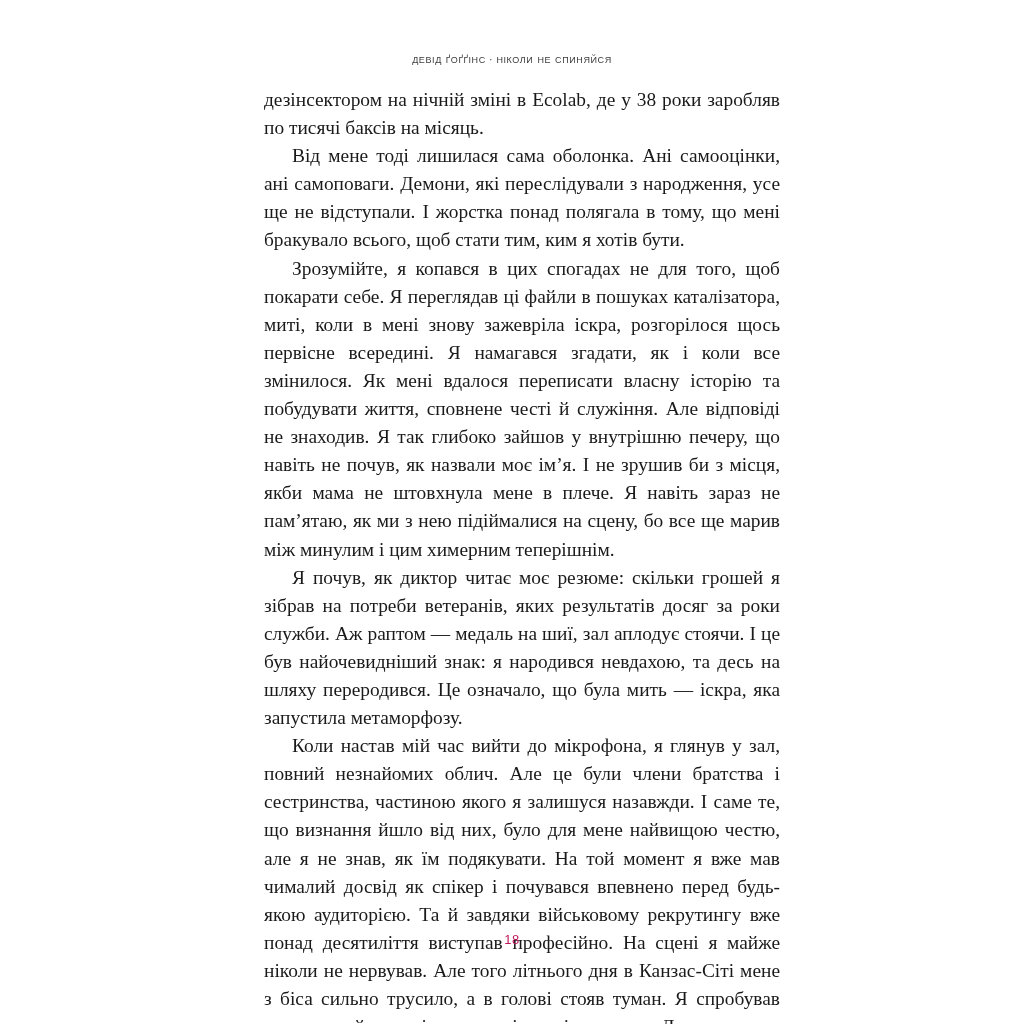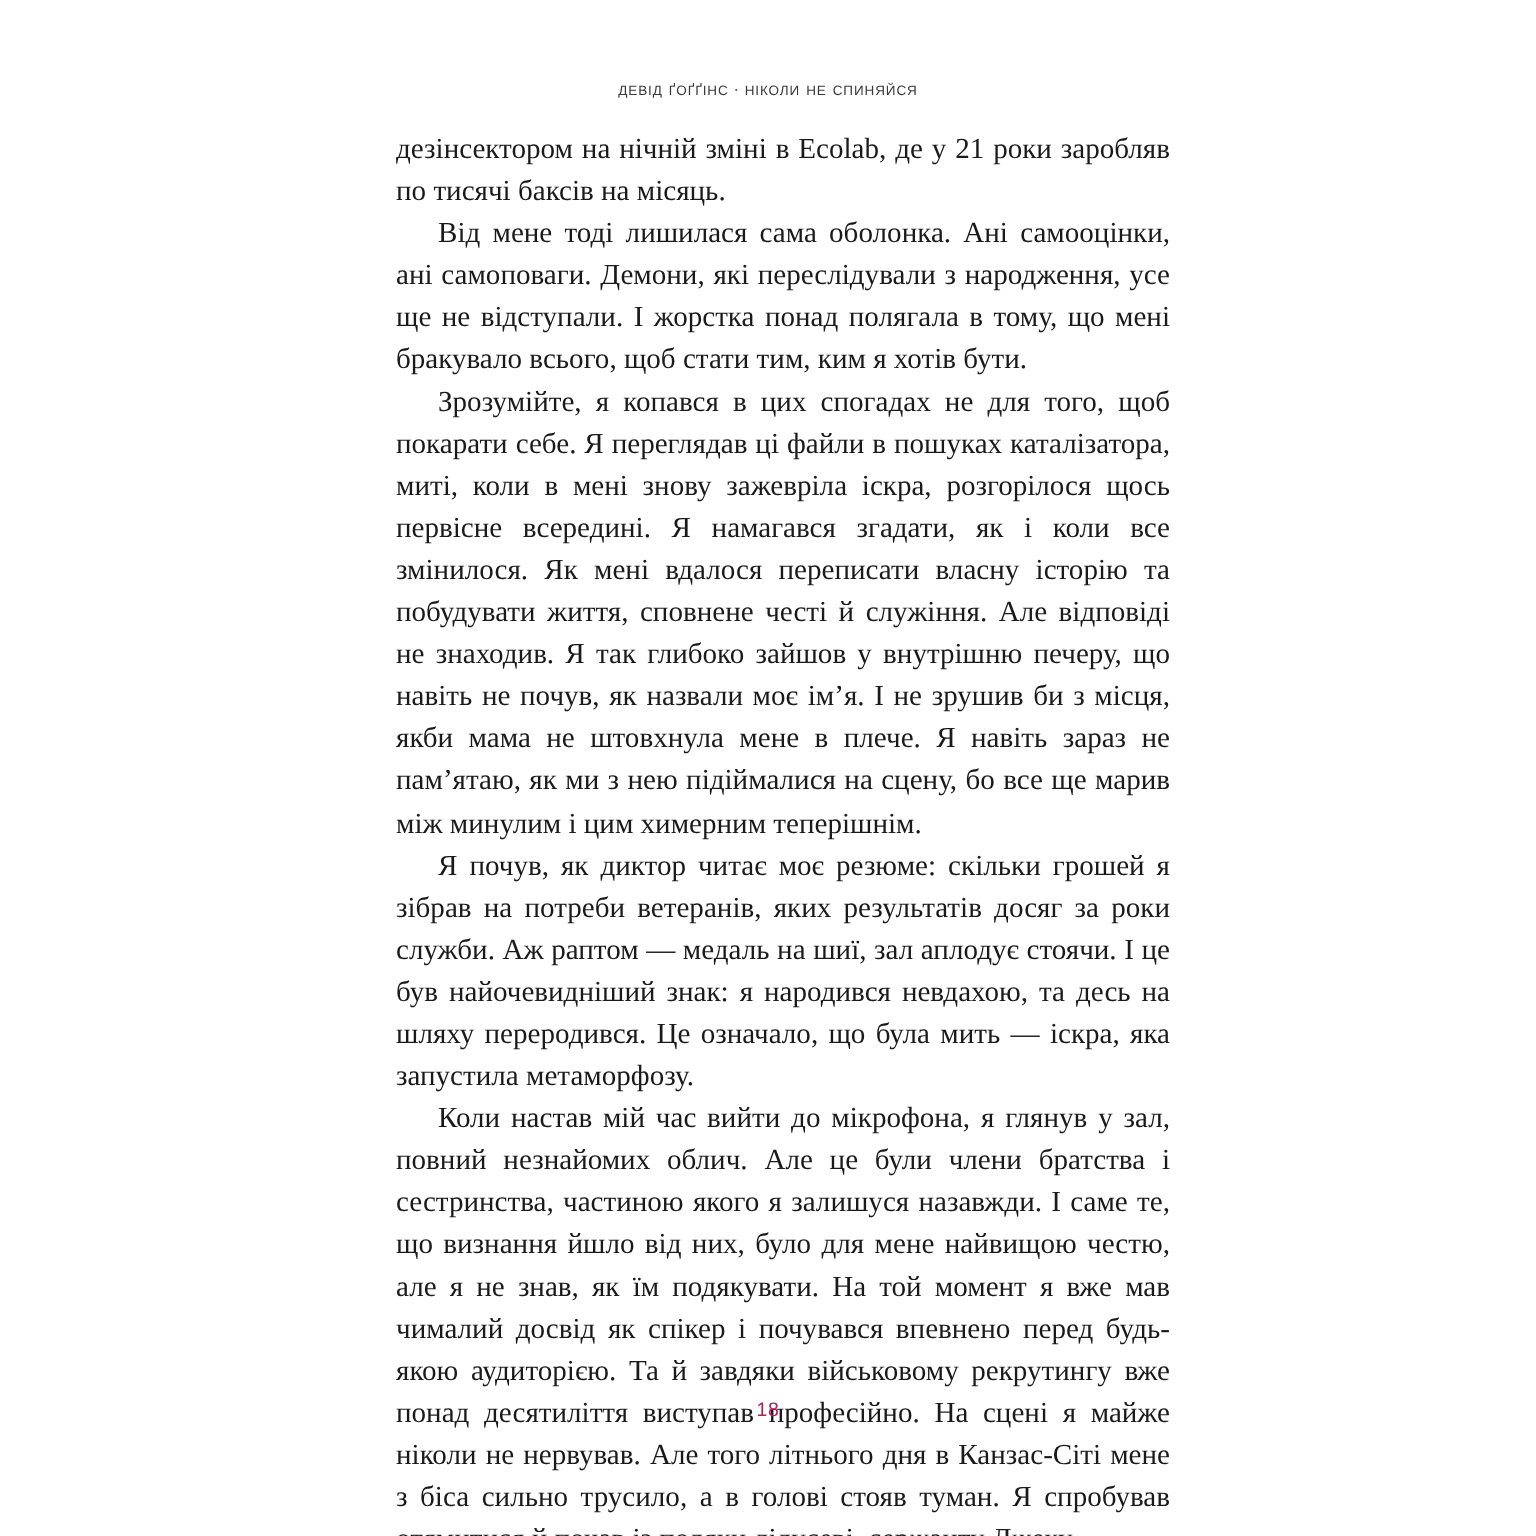--- a/index.html
+++ b/index.html
@@ -87,21 +87,21 @@
 </head>
 <body style="background: rgb(255, 255, 255); color: rgb(26, 26, 26);">
 
 <div class="page">
 
   <div class="running-head">
     <span>Девід Ґоґґінс</span><span class="rh-sep">·</span><span>Ніколи не спиняйся</span>
   </div>
 
   <div class="textblock">
-    <p class="para first">дезінсектором на нічній зміні в Ecolab, де у 21 роки заробляв по тисячі баксів на місяць.</p>
+    <p class="para first">дезінсектором на нічній зміні в Ecolab, де у 38 роки заробляв по тисячі баксів на місяць.</p>
     <p class="para">Від мене тоді лишилася сама оболонка. Ані самооцінки, ані самоповаги. Демони, які переслідували з народження, усе ще не відступали. І жорстка понад полягала в тому, що мені бракувало всього, щоб стати тим, ким я хотів бути.</p>
     <p class="para">Зрозумійте, я копався в цих спогадах не для того, щоб покарати себе. Я переглядав ці файли в пошуках каталізатора, миті, коли в мені знову зажевріла іскра, розгорілося щось первісне всередині. Я намагався згадати, як і коли все змінилося. Як мені вдалося переписати власну історію та побудувати життя, сповнене честі й служіння. Але відповіді не знаходив. Я так глибоко зайшов у внутрішню печеру, що навіть не почув, як назвали моє ім’я. І не зрушив би з місця, якби мама не штовхнула мене в плече. Я навіть зараз не пам’ятаю, як ми з нею підіймалися на сцену, бо все ще марив між минулим і цим химерним теперішнім.</p>
     <p class="para">Я почув, як диктор читає моє резюме: скільки грошей я зібрав на потреби ветеранів, яких результатів досяг за роки служби. Аж раптом — медаль на шиї, зал аплодує стоячи. І це був найочевидніший знак: я народився невдахою, та десь на шляху переродився. Це означало, що була мить — іскра, яка запустила метаморфозу.</p>
     <p class="para">Коли настав мій час вийти до мікрофона, я глянув у зал, повний незнайомих облич. Але це були члени братства і сестринства, частиною якого я залишуся назавжди. І саме те, що визнання йшло від них, було для мене найвищою честю, але я не знав, як їм подякувати. На той момент я вже мав чималий досвід як спікер і почувався впевнено перед будь-якою аудиторією. Та й завдяки військовому рекрутингу вже понад десятиліття виступав професійно. На сцені я майже ніколи не нервував. Але того літнього дня в Канзас-Сіті мене з біса сильно трусило, а в голові стояв туман. Я спробував отямитися й почав із подяки дідусеві, сержанту Джеку.</p>
 
   </div>
 
   <div class="folio">18</div>
 
 </div>

